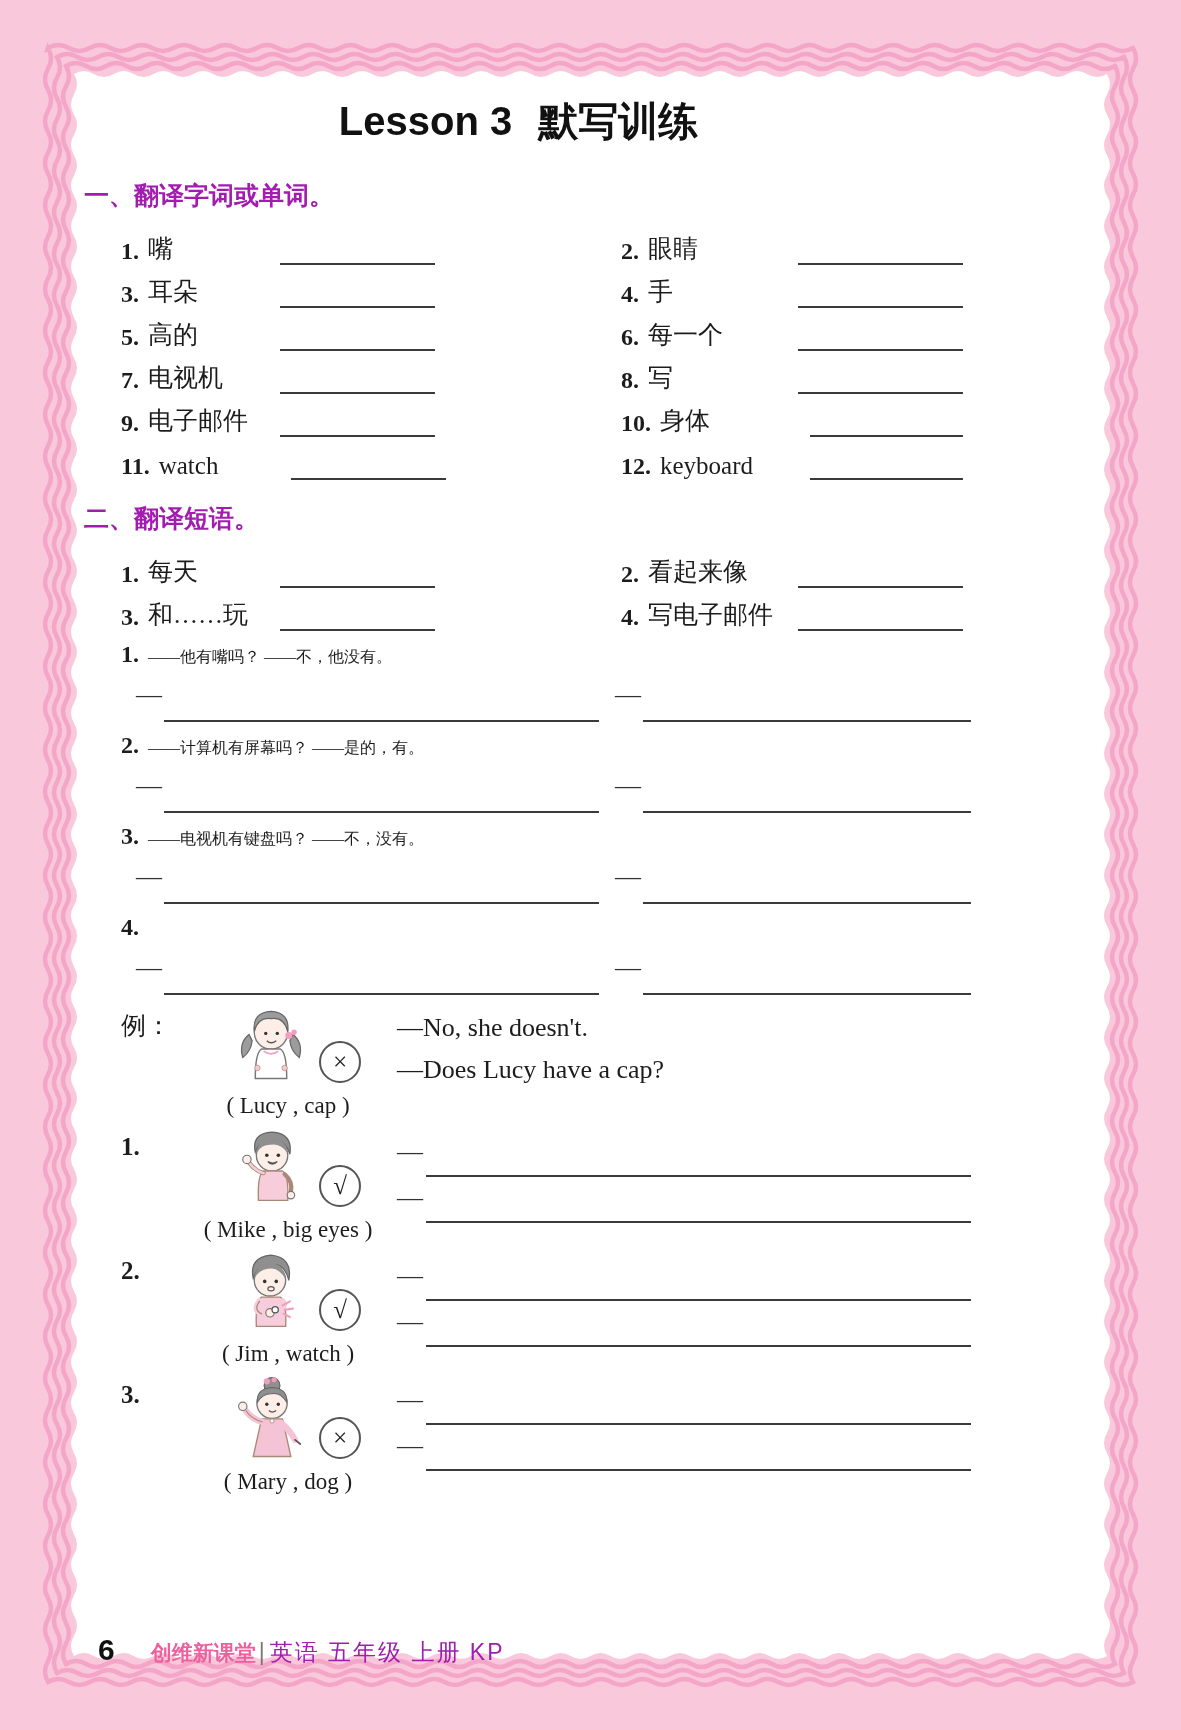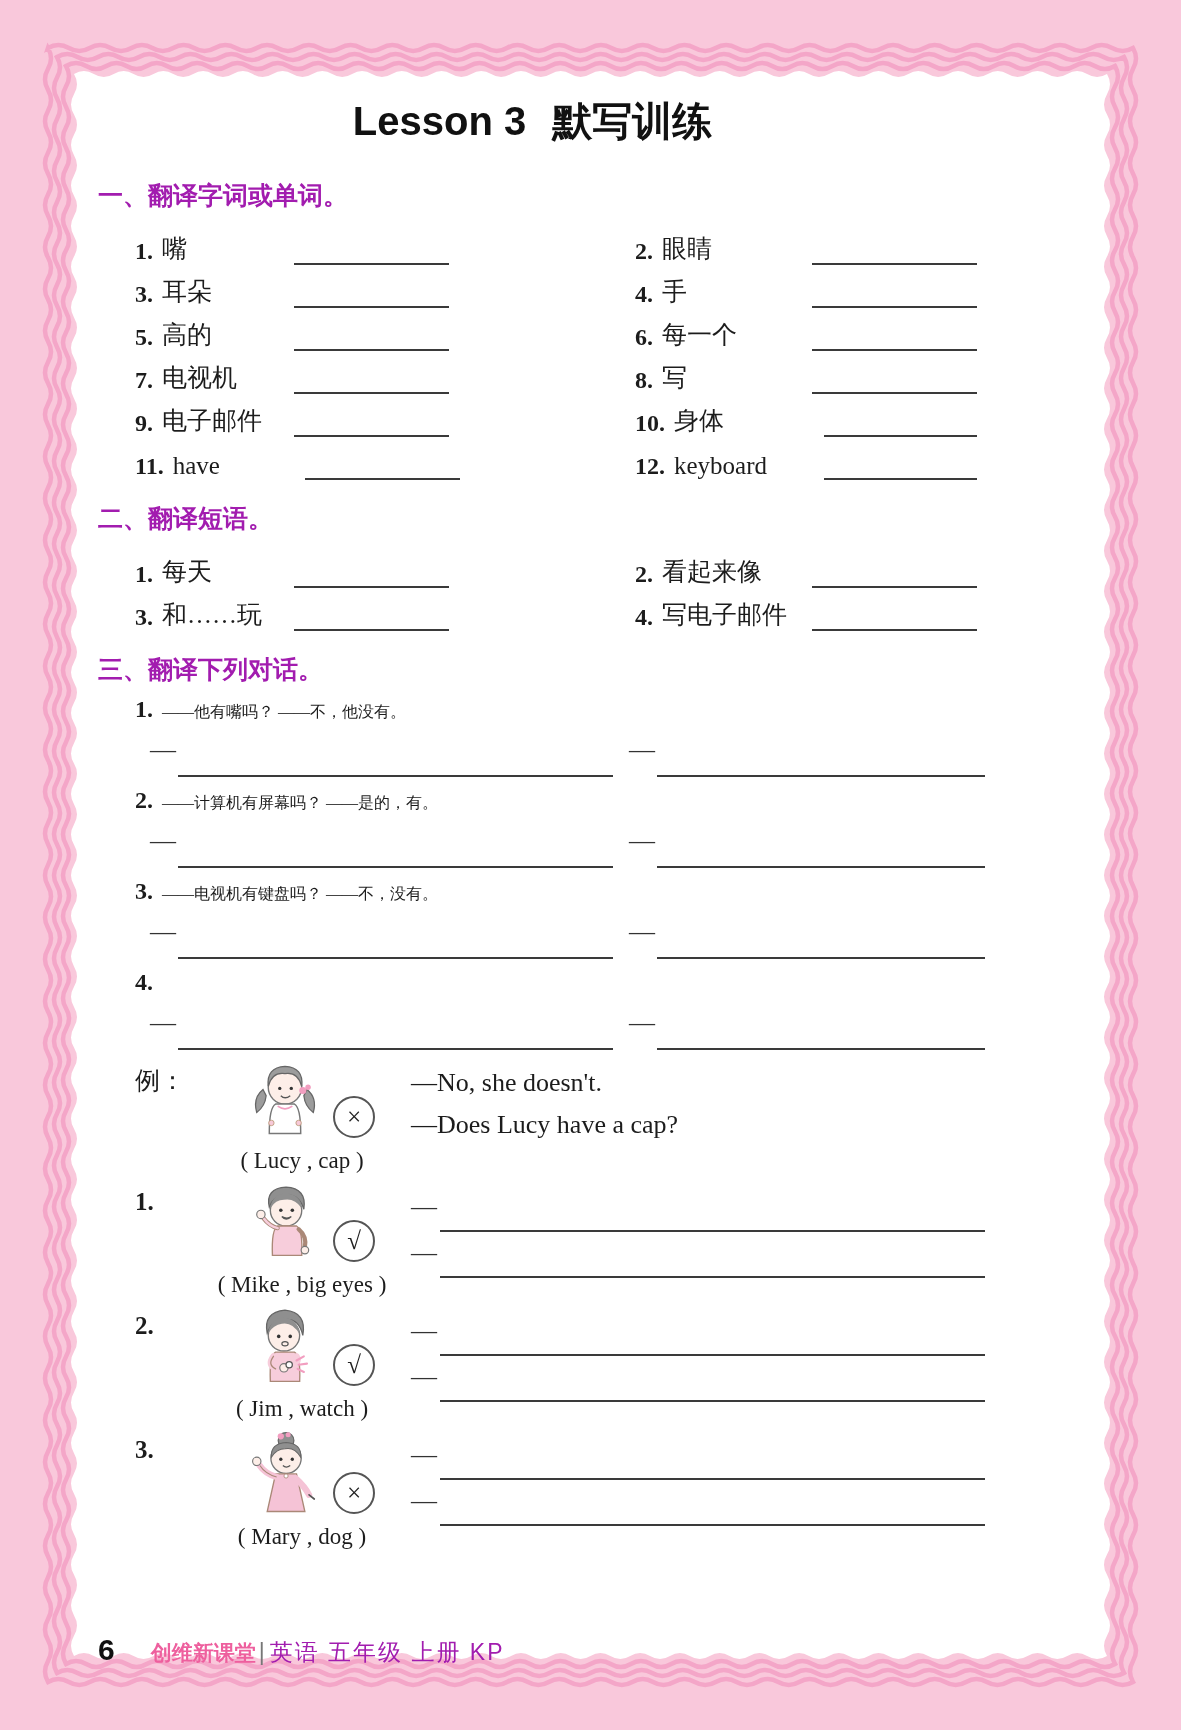--- a/index.html
+++ b/index.html
@@ -1,19 +1,19 @@
 <!DOCTYPE html>
 <html><head>
 <meta charset="utf-8">
 <style>
   html,body{margin:0;padding:0;background:#fff;}
   .page{position:relative;width:1181px;height:1730px;overflow:hidden;
         background:#f9c8db;font-family:"Liberation Serif",serif;color:#1c1c1c;}
   #frame{position:absolute;left:0;top:0;z-index:0;}
-  .content{position:absolute;left:80px;top:88px;width:905px;z-index:2;}
+  .content{position:absolute;left:66px;top:88px;width:905px;z-index:2;}
 
   .title{text-align:center;font-family:"Liberation Sans",sans-serif;font-weight:bold;
          font-size:40px;margin:6px 0 30px;color:#111;}
   .title .zh{margin-left:26px;}
 
   .sec-heading{font-family:"Liberation Sans",sans-serif;font-weight:bold;font-size:25px;
                margin:22px 0 10px;padding-left:18px;color:#a21caf;}
 
   .wgrid{display:grid;grid-template-columns:500px 1fr;margin-left:55px;}
   .witem{display:flex;align-items:flex-end;height:43px;}
@@ -123,21 +123,21 @@
           <span class="wlabel">电子邮件</span>
           <span class="wline"></span>
         </div>
       <div class="witem r">
           <b class="num">10.</b>
           <span class="wlabel">身体</span>
           <span class="wline"></span>
         </div>
       <div class="witem l">
           <b class="num">11.</b>
-          <span class="wlabel">have</span>
+          <span class="wlabel">watch</span>
           <span class="wline"></span>
         </div>
       <div class="witem r">
           <b class="num">12.</b>
           <span class="wlabel">keyboard</span>
           <span class="wline"></span>
         </div>
     </div>
 
     <div class="sec-heading">二、翻译短语。</div>
@@ -157,21 +157,20 @@
           <span class="wlabel">和……玩</span>
           <span class="wline"></span>
         </div>
       <div class="witem r">
           <b class="num">4.</b>
           <span class="wlabel">写电子邮件</span>
           <span class="wline"></span>
         </div>
     </div>
 
-    <div class="sec-heading">三、翻译下列对话。</div>
 
     <div class="ditem">
       <div class="q">
           <b class="num">1.</b>
           <span class="qtext">——他有嘴吗？ ——不，他没有。</span>
         </div>
       <div class="ans">
           <span class="dash">—</span>
           <span class="aline a1"></span>
           <span class="dash d2">—</span>

